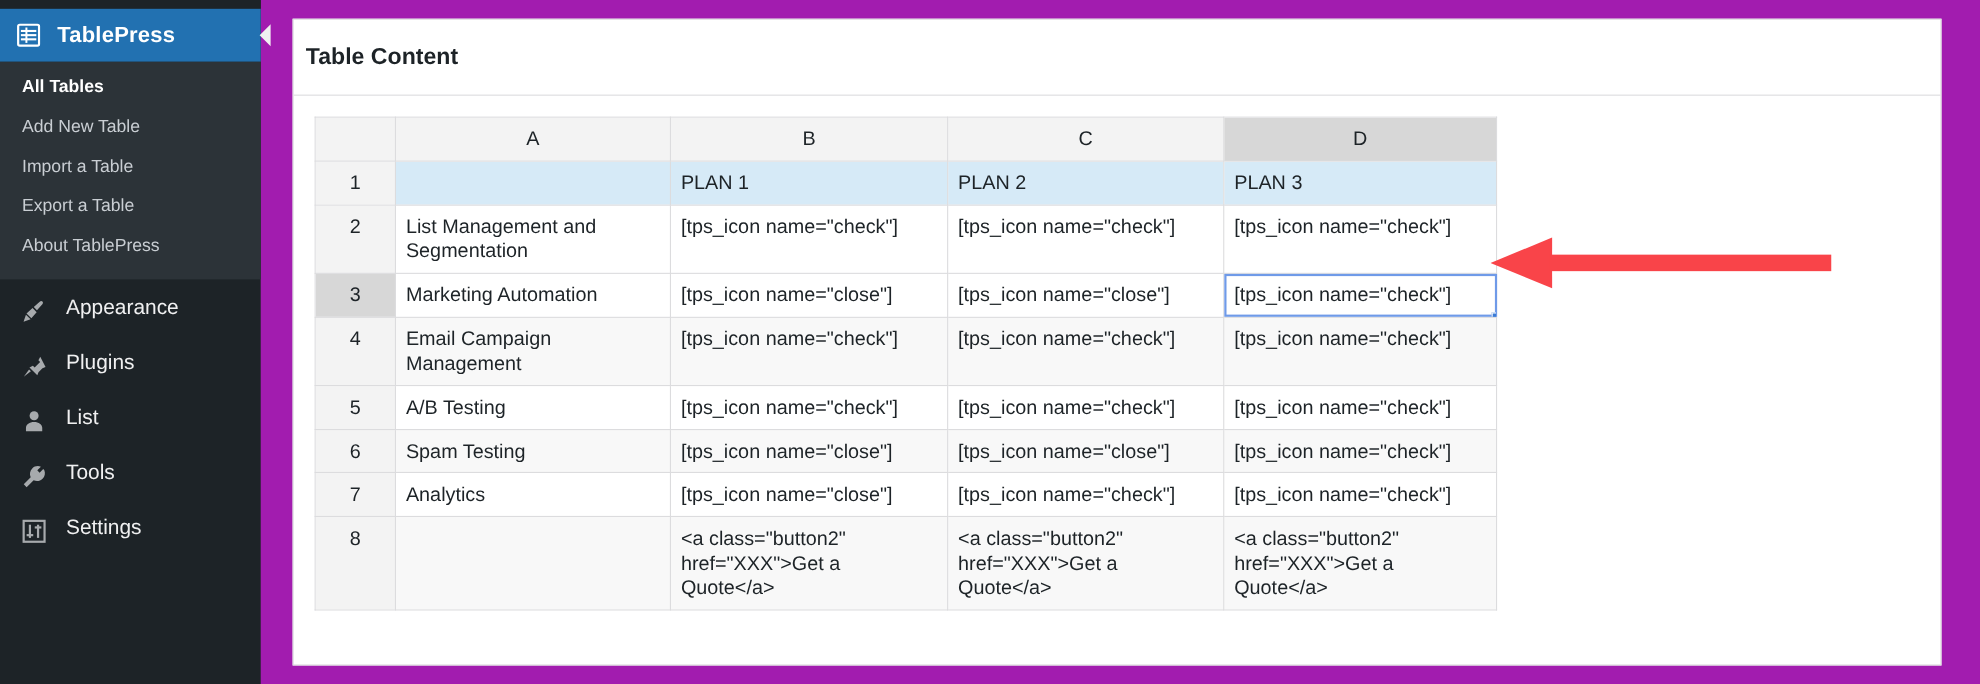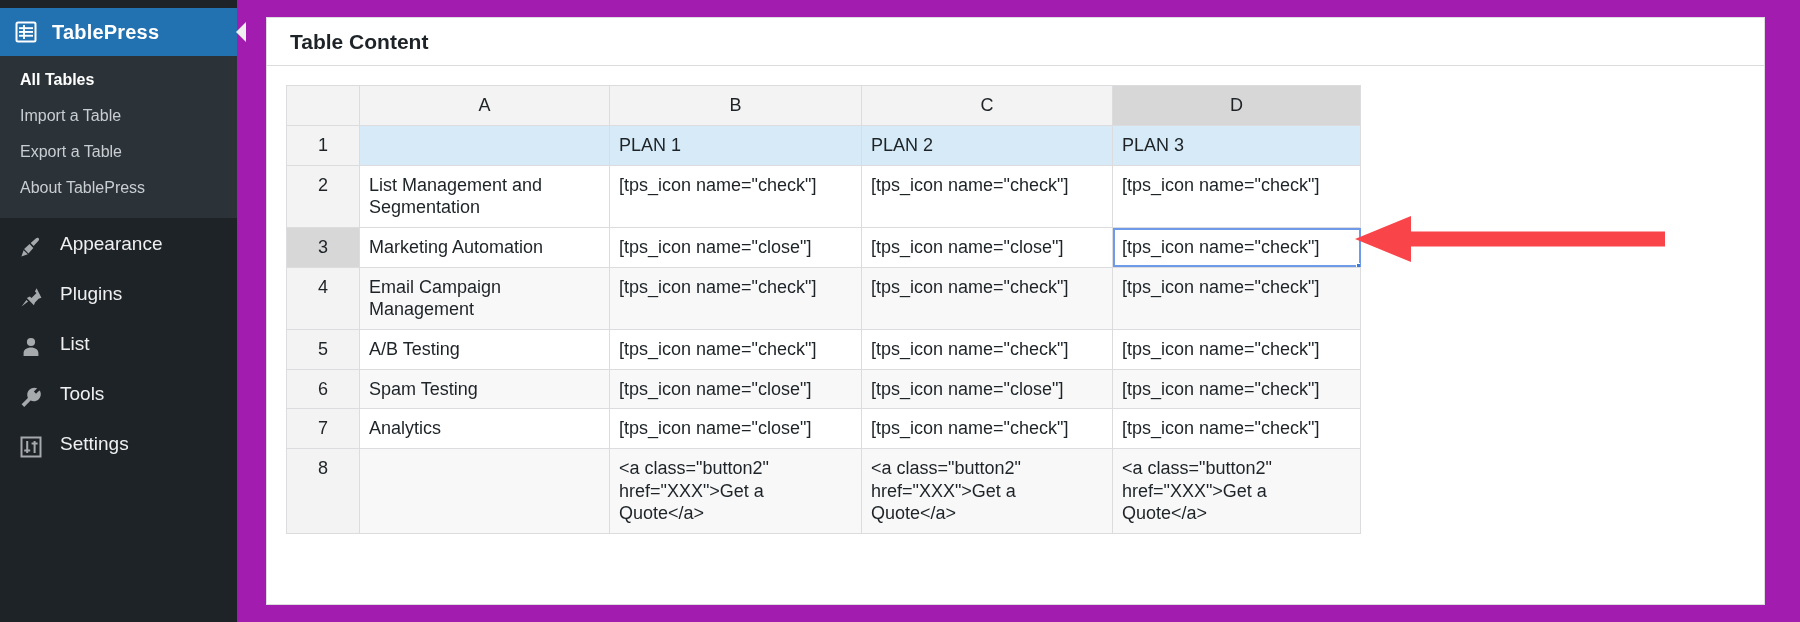--- a/index.html
+++ b/index.html
@@ -47,22 +47,22 @@
     color:#a7aaad;
   }
   .mainmenu .mi .mi-label{line-height:1;}
 
   
   .panel{
     position:absolute;left:266px;top:17px;width:1499px;height:588px;
     background:#fff;border:1px solid #dcdcde;box-sizing:border-box;
   }
   .panel-head{
-    height:48px;border-bottom:1px solid #dcdcde;display:flex;align-items:center;
-    padding-left:23px;box-sizing:border-box;
+    height:69px;border-bottom:1px solid #dcdcde;display:flex;align-items:center;
+    padding-left:11px;box-sizing:border-box;
   }
   .panel-title{font-size:21px;font-weight:700;color:#1d2327;}
   .panel-body{padding:19px 0 0 19px;box-sizing:border-box;}
 
   
   table.sheet{border-collapse:collapse;table-layout:fixed;}
   table.sheet td, table.sheet th{
     border:1px solid #dcdcde;
     font-size:18px;color:#1d2327;font-weight:400;
     vertical-align:top;
@@ -126,20 +126,21 @@
           <rect x="4" y="13.8" width="14" height="1.9" fill="#ffffff"></rect>
           <rect x="8.1" y="4" width="1.8" height="14" fill="#ffffff"></rect>
         </svg>
       </span>
       <span class="tp-label">TablePress</span>
       <span class="tp-arrow"></span>
     </div>
 
     <div class="submenu">
       <a href="#" class="current">All Tables</a>
+      <a href="#">Add New Table</a>
       <a href="#">Import a Table</a>
       <a href="#">Export a Table</a>
       <a href="#">About TablePress</a>
     </div>
 
     <div class="mainmenu">
 
       <div class="mi">
         <span class="mi-icon">
           <svg width="24" height="24" viewBox="0 0 24 24" aria-hidden="true">

